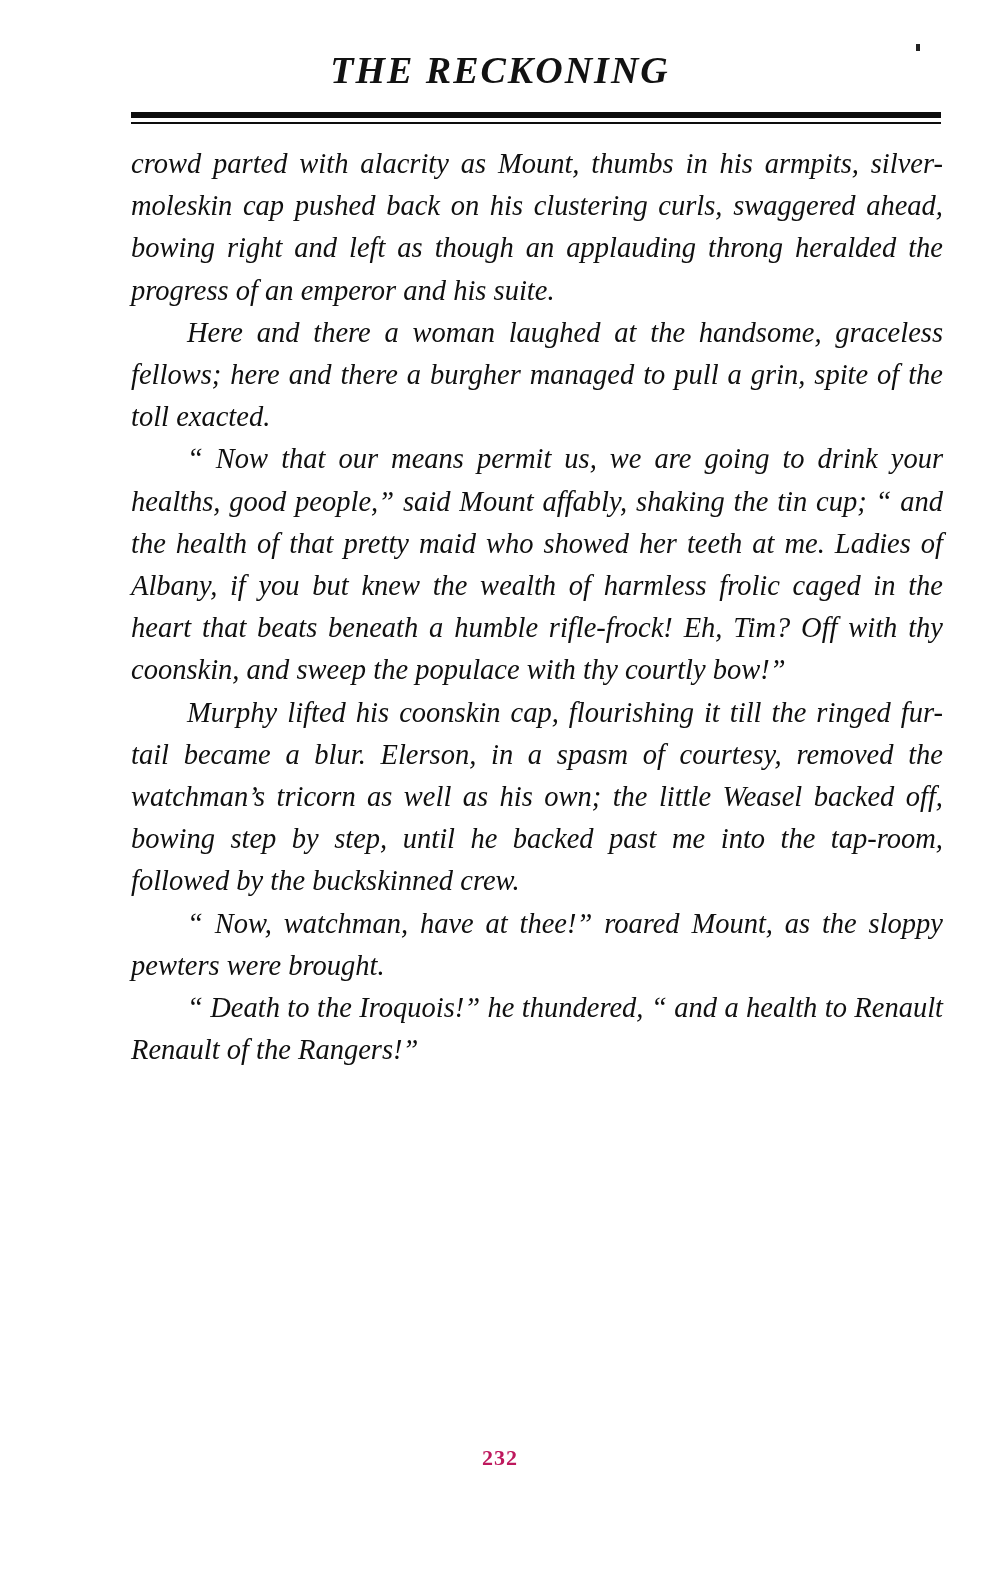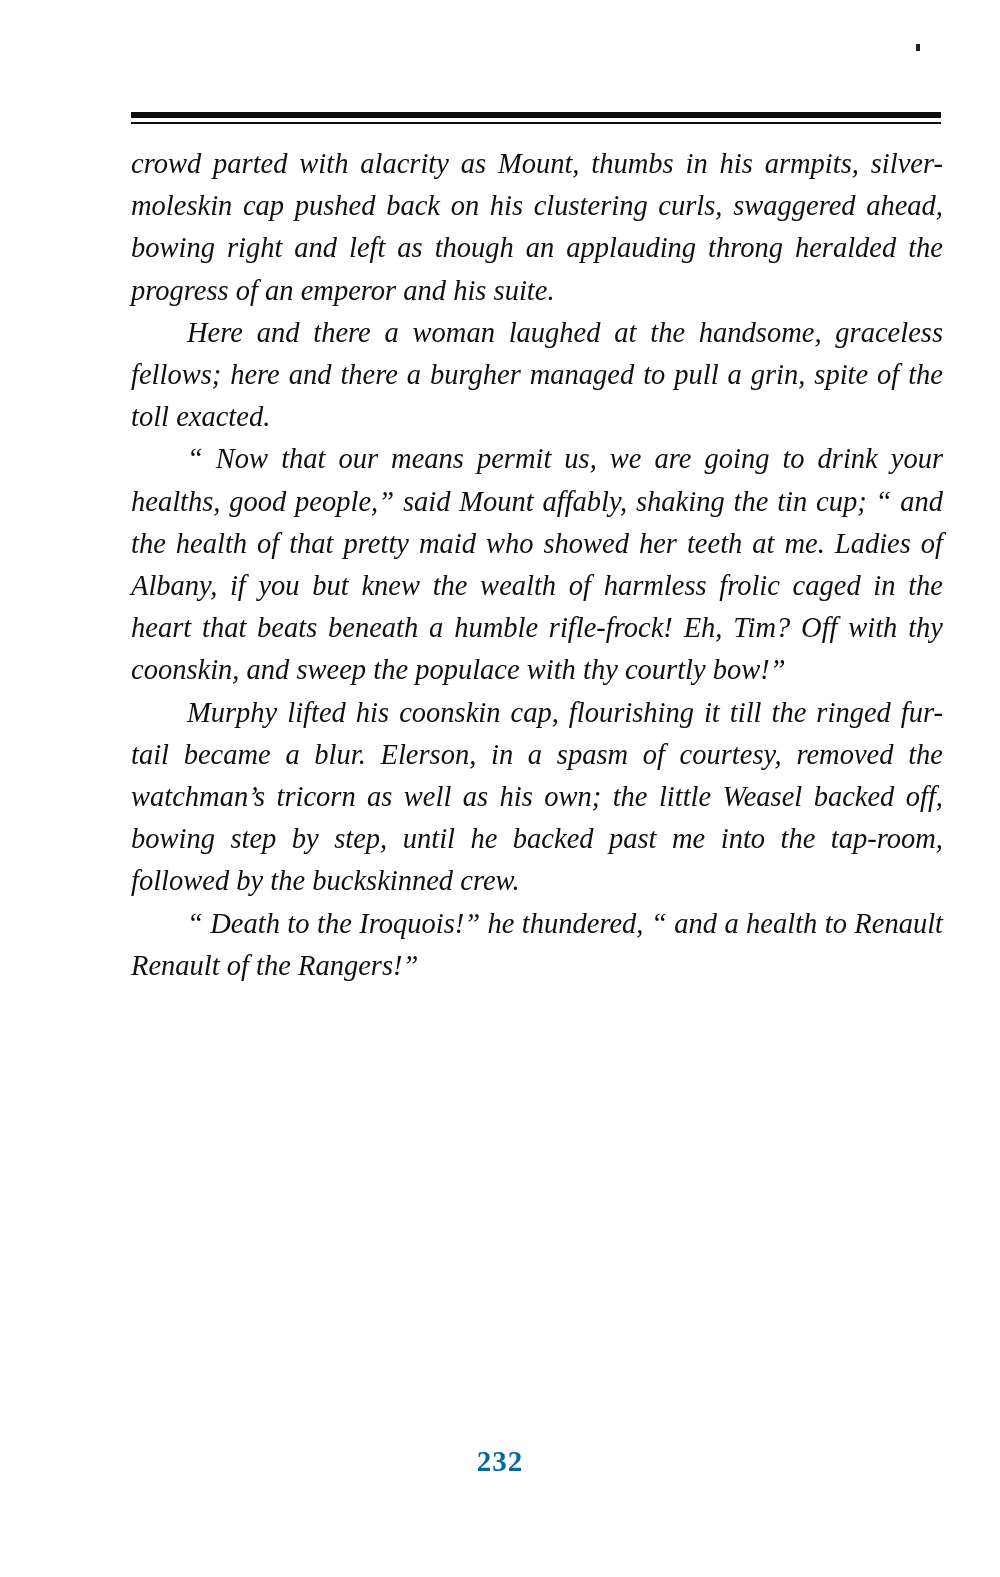--- a/index.html
+++ b/index.html
@@ -82,43 +82,45 @@
   }
   .body-text p.indent {
     text-indent: 56px;
   }
   .folio {
     position: absolute;
     left: 0;
     top: 1445px;
     width: 1000px;
     text-align: center;
-    font-size: 29px;
+    font-size: 22px;
     font-weight: bold;
     letter-spacing: 1px;
-    color: #0369a1;
+    color: #be185d;
   }
 </style>
 </head>
 <body>
 
 <div class="page">
 
+  <div class="running-head">THE RECKONING</div>
 
   <div class="head-dot"></div>
 
   <div class="rule-group">
     <div class="rule-thick"></div>
     <div class="rule-gap"></div>
     <div class="rule-thin"></div>
   </div>
 
   <div class="body-text">
     <p>crowd parted with alacrity as Mount, thumbs in his armpits, silver-moleskin cap pushed back on his clustering curls, swaggered ahead, bowing right and left as though an applauding throng heralded the progress of an emperor and his suite.</p>
     <p class="indent">Here and there a woman laughed at the handsome, graceless fellows; here and there a burgher managed to pull a grin, spite of the toll exacted.</p>
     <p class="indent">“ Now that our means permit us, we are going to drink your healths, good people,” said Mount affably, shaking the tin cup; “ and the health of that pretty maid who showed her teeth at me.  Ladies of Albany, if you but knew the wealth of harmless frolic caged in the heart that beats beneath a humble rifle-frock!  Eh, Tim?  Off with thy coonskin, and sweep the populace with thy courtly bow!”</p>
     <p class="indent">Murphy lifted his coonskin cap, flourishing it till the ringed fur-tail became a blur.  Elerson, in a spasm of courtesy, removed the watchman’s tricorn as well as his own; the little Weasel backed off, bowing step by step, until he backed past me into the tap-room, followed by the buckskinned crew.</p>
+    <p class="indent">“ Now, watchman, have at thee!” roared Mount, as the sloppy pewters were brought.</p>
     <p class="indent">“ Death to the Iroquois!” he thundered, “ and a health to Renault Renault of the Rangers!”</p>
   </div>
 
   <div class="folio">232</div>
 
 </div>
 
 </body></html>

